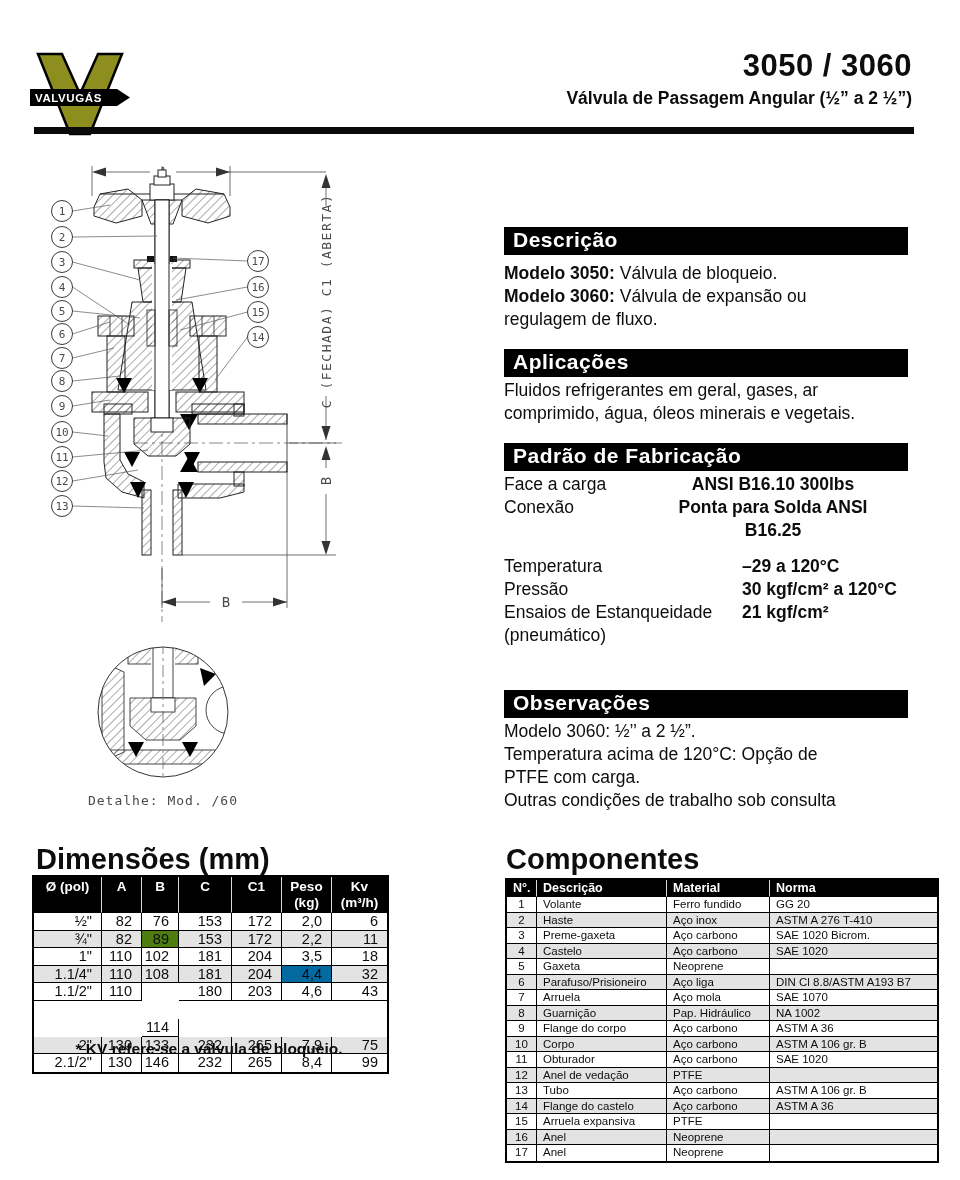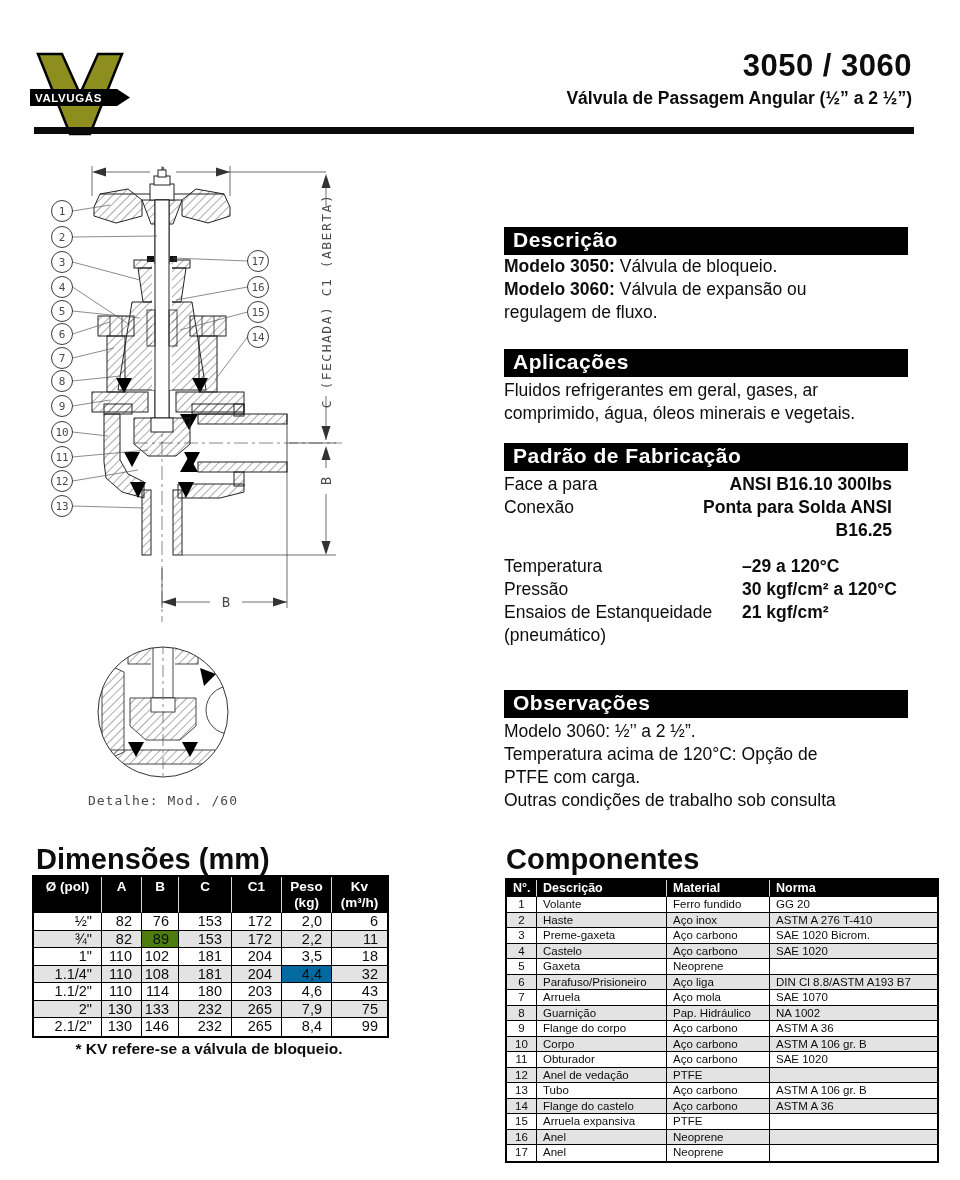--- a/index.html
+++ b/index.html
@@ -7,25 +7,25 @@
         font-family:"Liberation Sans",sans-serif;color:#0d0d0d;}
   
   .logo{position:absolute;left:30px;top:50px;width:100px;height:88px;}
   .doc-title{position:absolute;right:48px;top:48px;font-size:31px;font-weight:bold;letter-spacing:.5px;}
   .doc-subtitle{position:absolute;right:48px;top:88px;font-size:17.5px;font-weight:bold;}
   .head-rule{position:absolute;left:34px;top:127px;width:880px;height:7px;background:#0a0a0a;}
   
   .section{position:absolute;left:504px;width:404px;}
   .sec-bar{background:#000;color:#fff;font-size:21px;font-weight:bold;letter-spacing:.5px;
            padding:2px 0 4px 9px;line-height:22px;}
-  .sec-body{font-size:17.5px;line-height:23px;}
+  .sec-body{margin-top:7px;font-size:17.5px;line-height:23px;}
   .sec-body p{margin:0;}
   .kvrow{display:flex;font-size:17.5px;line-height:23px;}
   .kvrow .kl{flex:0 0 150px;}
-  .kvrow .kv-val{flex:1;text-align:right;padding-right:16px;font-weight:bold;}
+  .kvrow .kv-val{flex:1;text-align:center;padding-right:16px;font-weight:bold;}
   .crow{display:flex;font-size:17.5px;line-height:23px;}
   .crow .kl{flex:0 0 238px;}
   .crow .kv-val{flex:1;font-weight:bold;}
   
   .blk-title{position:absolute;font-size:29px;font-weight:bold;}
   
   .dim-table{position:absolute;left:32px;top:875px;border:2px solid #000;background:#fff;}
   .dt-row{display:flex;}
   .dt-cell{box-sizing:border-box;border-right:1px solid #000;border-bottom:1px solid #000;
            font-size:14.5px;height:17.5px;line-height:17px;text-align:right;padding-right:9px;overflow:hidden;}
@@ -279,21 +279,21 @@
     <div class="sec-body" id="aplic-body" style="margin-top:2px">
         <div>Fluidos refrigerantes em geral, gases, ar</div>
         <div>comprimido, água, óleos minerais e vegetais.</div>
       </div>
   </div>
 
   <div class="section" style="top:443px">
     <div class="sec-bar">Padrão de Fabricação</div>
     <div class="sec-body" id="padrao-body" style="margin-top:2px">
         <div class="kvrow">
-          <span class="kl">Face a para</span>
+          <span class="kl">Face a carga</span>
           <span class="kv-val">ANSI B16.10 300lbs</span>
         </div>
         <div class="kvrow">
           <span class="kl">Conexão</span>
           <span class="kv-val">Ponta para Solda ANSI B16.25</span>
         </div>
       </div>
   </div>
 
   <div class="section" style="top:553px">
@@ -387,21 +387,21 @@
         <div class="dt-cell" style="width: 40px; background: rgb(227, 227, 227);">110</div>
         <div class="dt-cell" style="width: 37px; background: rgb(227, 227, 227);">108</div>
         <div class="dt-cell" style="width: 53px; background: rgb(227, 227, 227);">181</div>
         <div class="dt-cell" style="width: 50px; background: rgb(227, 227, 227);">204</div>
         <div class="dt-cell" style="width: 50px; background: #0369a1;">4,4</div>
         <div class="dt-cell" style="width: 55px; background: rgb(227, 227, 227);">32</div>
       </div>
       <div class="dt-row">
         <div class="dt-cell" style="width: 68px;">1.1/2"</div>
         <div class="dt-cell" style="width: 40px;">110</div>
-        <div class="dt-cell" style="width: 37px;">114</div>
+        <div class="dt-cell" style="width: 37px; margin-top: 36px;">114</div>
         <div class="dt-cell" style="width: 53px;">180</div>
         <div class="dt-cell" style="width: 50px;">203</div>
         <div class="dt-cell" style="width: 50px;">4,6</div>
         <div class="dt-cell" style="width: 55px;">43</div>
       </div>
       <div class="dt-row">
         <div class="dt-cell" style="width: 68px; background: rgb(227, 227, 227);">2"</div>
         <div class="dt-cell" style="width: 40px; background: rgb(227, 227, 227);">130</div>
         <div class="dt-cell" style="width: 37px; background: rgb(227, 227, 227);">133</div>
         <div class="dt-cell" style="width: 53px; background: rgb(227, 227, 227);">232</div>

